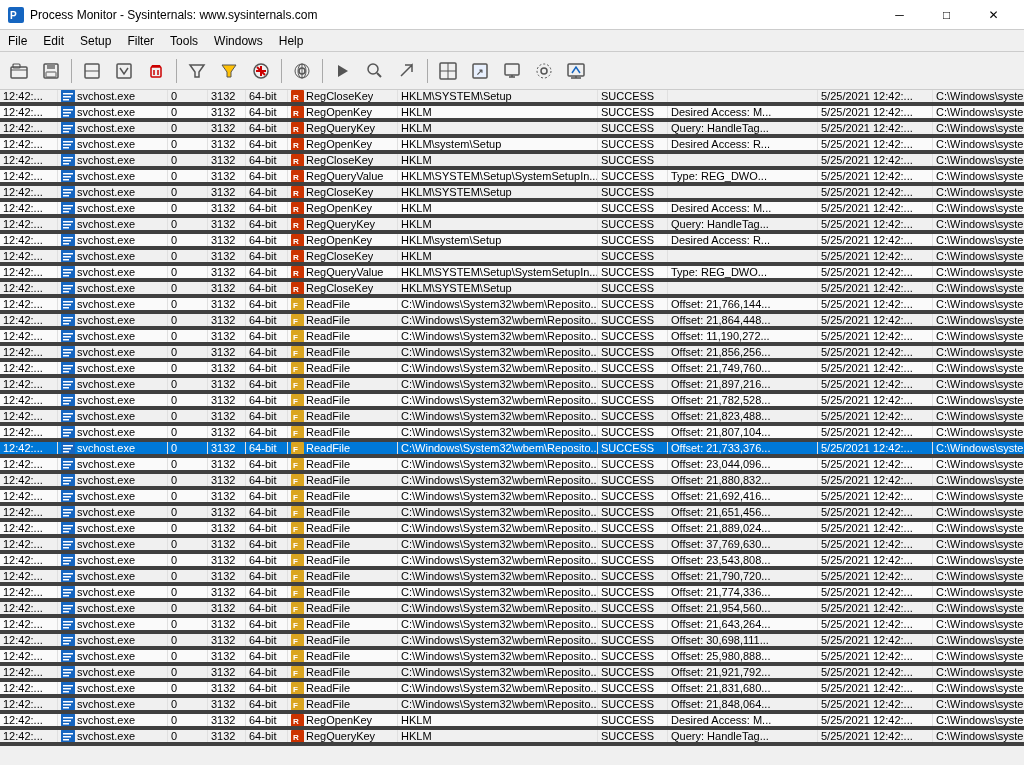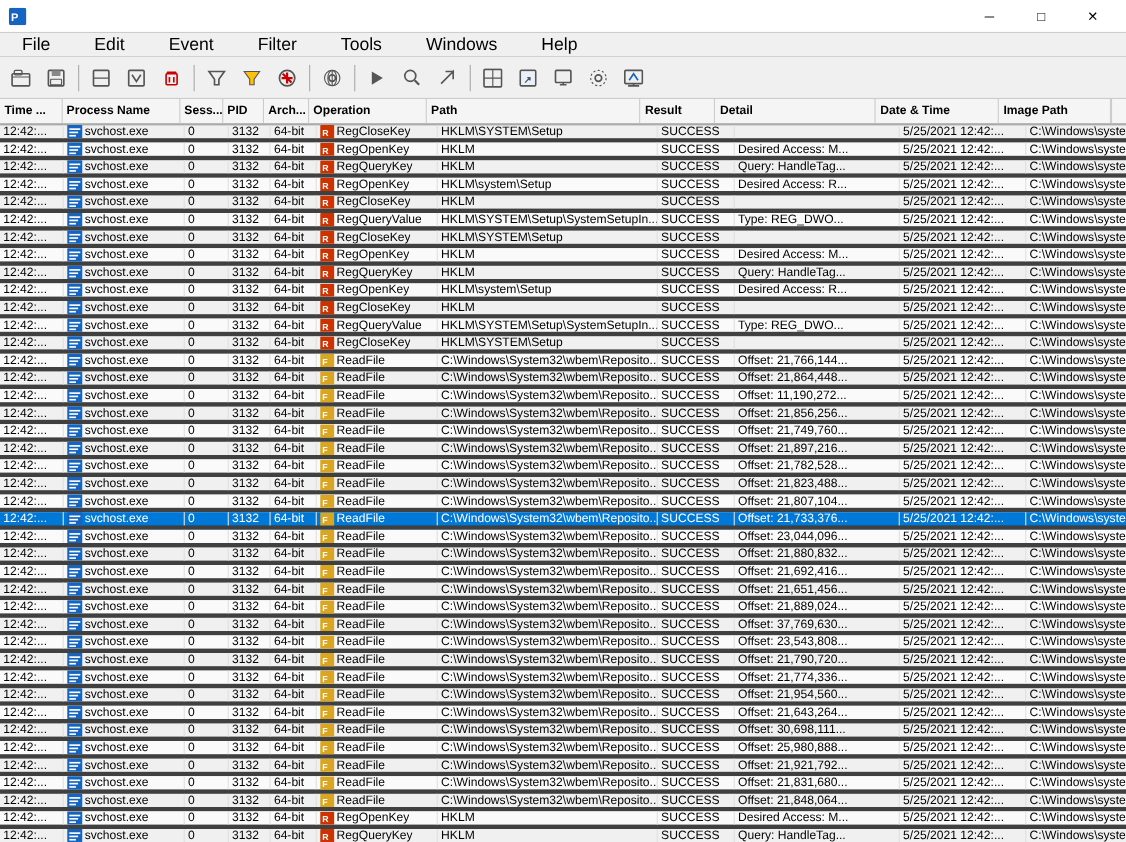--- a/index.html
+++ b/index.html
@@ -46,26 +46,26 @@
 
     
     .menu-bar {
       background: #f0f0f0;
       height: 22px;
       display: flex;
       align-items: center;
       border-bottom: 1px solid #ccc;
     }
     .menu-item {
-      padding: 2px 20px;
+      padding: 2px 8px;
       cursor: pointer;
       height: 100%;
       display: flex;
       align-items: center;
-      font-size: 16px;
+      font-size: 12px;
     }
 
     
     .toolbar {
       background: #f0f0f0;
       height: 38px;
       display: flex;
       align-items: center;
       padding: 2px 4px;
       border-bottom: 1px solid #ccc;
@@ -171,32 +171,33 @@
   </style>
 </head>
 <body>
 
 <div class="title-bar">
   <div class="title-bar-left">
     <svg class="title-icon" viewBox="0 0 16 16">
       <rect width="16" height="16" fill="#1565c0" rx="2"></rect>
       <text x="2" y="12" font-size="10" fill="white" font-weight="bold">P</text>
     </svg>
+    <span class="title-text">Process Monitor - Sysinternals: www.sysinternals.com</span>
   </div>
   <div class="title-bar-controls">
     <button class="title-btn">─</button>
     <button class="title-btn">□</button>
     <button class="title-btn close">✕</button>
   </div>
 </div>
 
 <div class="menu-bar" id="menu-bar">
     <div class="menu-item">File</div>
     <div class="menu-item">Edit</div>
-    <div class="menu-item">Event</div>
+    <div class="menu-item">Setup</div>
     <div class="menu-item">Filter</div>
     <div class="menu-item">Tools</div>
     <div class="menu-item">Windows</div>
     <div class="menu-item">Help</div>
   </div>
 
 <div class="toolbar" id="toolbar">
 
   <button class="toolbar-btn" title="Open">
     <svg width="18" height="18" viewBox="0 0 18 18">
@@ -312,34 +313,20 @@
         <rect x="1" y="2" width="16" height="12" rx="1" fill="none" stroke="#555" stroke-width="1.5"></rect>
         <line x1="4" y1="16" x2="14" y2="16" stroke="#555" stroke-width="1.5"></line>
         <line x1="9" y1="14" x2="9" y2="16" stroke="#555" stroke-width="1.5"></line>
         <polyline points="5,11 9,5 13,11" fill="none" stroke="#1565c0" stroke-width="1.5"></polyline>
       </svg>
   </button>
 </div>
 
 <div class="main-content">
 
-  <div class="col-headers" id="col-headers">
-      <div class="col-header c-time">Time ...</div>
-      <div class="col-header c-proc">Process Name</div>
-      <div class="col-header c-sess">Sess...</div>
-      <div class="col-header c-pid">PID</div>
-      <div class="col-header c-arch">Arch...</div>
-      <div class="col-header c-op">Operation</div>
-      <div class="col-header c-path">Path</div>
-      <div class="col-header c-result">Result</div>
-      <div class="col-header c-detail">Detail</div>
-      <div class="col-header c-date">Date &amp; Time</div>
-      <div class="col-header c-imgpath">Image Path</div>
-      <div style="width: 14px; border-left: 1px solid rgb(204, 204, 204); height: 100%;"></div>
-    </div>
 
   <div class="table-container" id="table-body">
       <div class="table-row">
       <div class="cell c-time">12:42:...</div>
       <div class="cell c-proc">
         <span style="display:inline-flex;align-items:center;overflow:hidden;white-space:nowrap;">
           <svg width="14" height="14" viewBox="0 0 14 14" style="margin-right:2px;flex-shrink:0;">
             <rect width="14" height="14" rx="2" fill="#1565c0"></rect>
             <rect x="2" y="4" width="10" height="1.5" fill="white"></rect>
             <rect x="2" y="7" width="8" height="1.5" fill="white"></rect>

